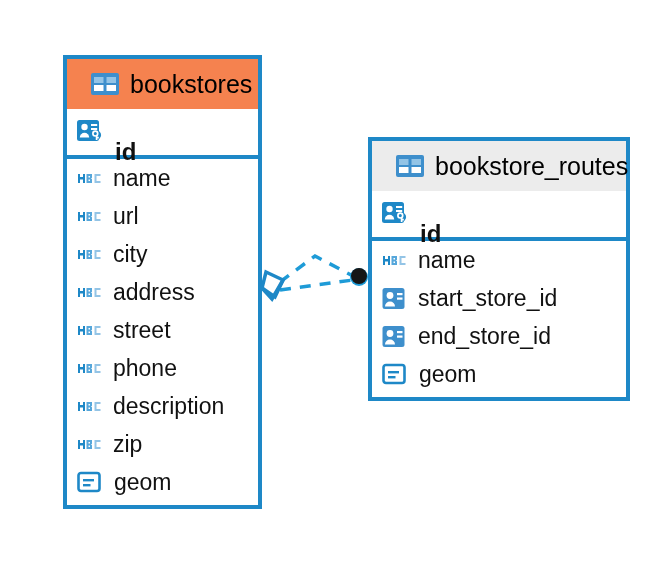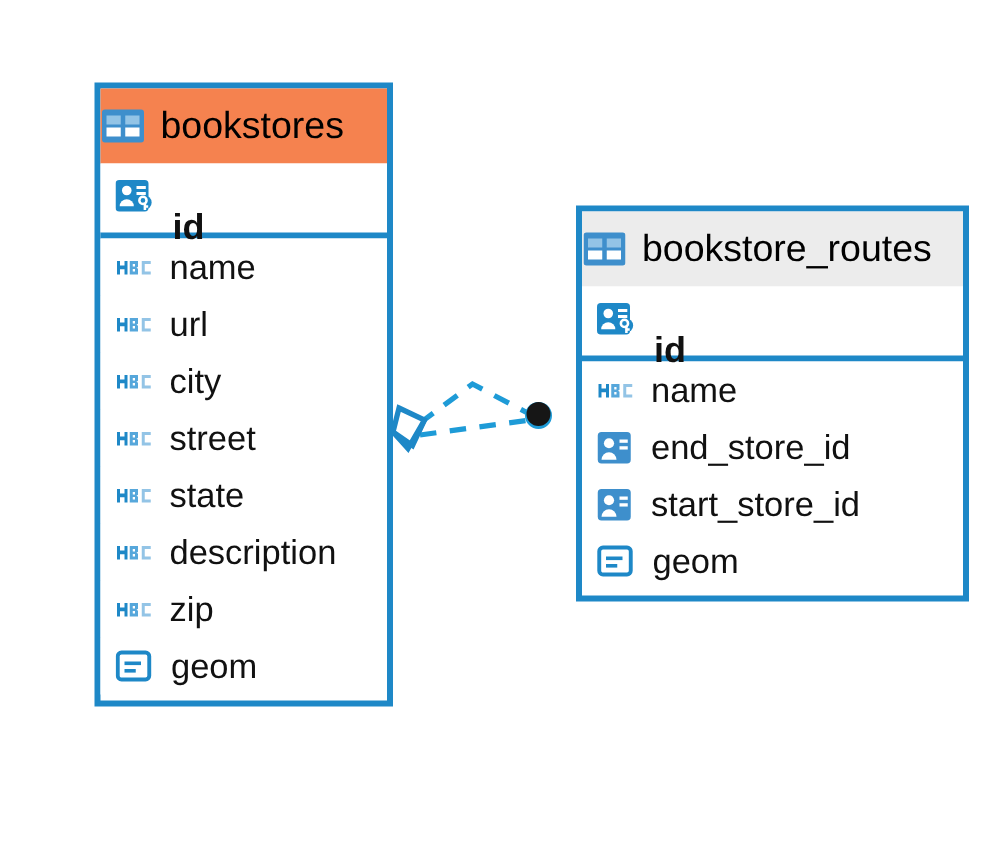--- a/index.html
+++ b/index.html
@@ -25,21 +25,21 @@
     position: absolute;
     box-sizing: border-box;
     border: 4px solid #1E88C7;
     background: #ffffff;
   }
   .entity-header {
     display: flex;
     align-items: center;
     box-sizing: border-box;
     height: 50px;
-    padding: 0 1px;
+    padding: 0 24px;
     gap: 11px;
   }
   .entity-header.selected { background: #F5824F; }
   .entity-header.normal   { background: #ECECEC; }
 
   .entity-title {
     font-size: 25px;
     color: #000000;
     line-height: 1;
     white-space: nowrap;
@@ -175,20 +175,30 @@
         <span class="icon">
           <svg width="25" height="14" viewBox="0 0 25 14" xmlns="http://www.w3.org/2000/svg">
             <path d="M1 12 L1 3 L3 3 L3 6 L6 6 L6 3 L8 3 L8 12 L6 12 L6 8.5 L3 8.5 L3 12 Z" fill="#1E88C7"></path>
             <path d="M9.5 12 L9.5 3 L15 3 L15 6.8 L14 7.5 L15 8.2 L15 12 Z M11.5 5 L11.5 6.6 L13 6.6 L13 5 Z M11.5 8.4 L11.5 10 L13 10 L13 8.4 Z" fill="#56A7DB"></path>
             <path d="M23.5 5 L23.5 3 L17.5 3 L17.5 12 L23.5 12 L23.5 10 L19.5 10 L19.5 5 Z" fill="#93C4E6"></path>
           </svg>
         </span>
         <span class="field-label">city</span>
       </div>
 
+      <div class="field-row">
+        <span class="icon">
+          <svg width="25" height="14" viewBox="0 0 25 14" xmlns="http://www.w3.org/2000/svg">
+            <path d="M1 12 L1 3 L3 3 L3 6 L6 6 L6 3 L8 3 L8 12 L6 12 L6 8.5 L3 8.5 L3 12 Z" fill="#1E88C7"></path>
+            <path d="M9.5 12 L9.5 3 L15 3 L15 6.8 L14 7.5 L15 8.2 L15 12 Z M11.5 5 L11.5 6.6 L13 6.6 L13 5 Z M11.5 8.4 L11.5 10 L13 10 L13 8.4 Z" fill="#56A7DB"></path>
+            <path d="M23.5 5 L23.5 3 L17.5 3 L17.5 12 L23.5 12 L23.5 10 L19.5 10 L19.5 5 Z" fill="#93C4E6"></path>
+          </svg>
+        </span>
+        <span class="field-label">address</span>
+      </div>
 
       <div class="field-row">
         <span class="icon">
           <svg width="25" height="14" viewBox="0 0 25 14" xmlns="http://www.w3.org/2000/svg">
             <path d="M1 12 L1 3 L3 3 L3 6 L6 6 L6 3 L8 3 L8 12 L6 12 L6 8.5 L3 8.5 L3 12 Z" fill="#1E88C7"></path>
             <path d="M9.5 12 L9.5 3 L15 3 L15 6.8 L14 7.5 L15 8.2 L15 12 Z M11.5 5 L11.5 6.6 L13 6.6 L13 5 Z M11.5 8.4 L11.5 10 L13 10 L13 8.4 Z" fill="#56A7DB"></path>
             <path d="M23.5 5 L23.5 3 L17.5 3 L17.5 12 L23.5 12 L23.5 10 L19.5 10 L19.5 5 Z" fill="#93C4E6"></path>
           </svg>
         </span>
         <span class="field-label">street</span>
@@ -196,21 +206,21 @@
 
 
       <div class="field-row">
         <span class="icon">
           <svg width="25" height="14" viewBox="0 0 25 14" xmlns="http://www.w3.org/2000/svg">
             <path d="M1 12 L1 3 L3 3 L3 6 L6 6 L6 3 L8 3 L8 12 L6 12 L6 8.5 L3 8.5 L3 12 Z" fill="#1E88C7"></path>
             <path d="M9.5 12 L9.5 3 L15 3 L15 6.8 L14 7.5 L15 8.2 L15 12 Z M11.5 5 L11.5 6.6 L13 6.6 L13 5 Z M11.5 8.4 L11.5 10 L13 10 L13 8.4 Z" fill="#56A7DB"></path>
             <path d="M23.5 5 L23.5 3 L17.5 3 L17.5 12 L23.5 12 L23.5 10 L19.5 10 L19.5 5 Z" fill="#93C4E6"></path>
           </svg>
         </span>
-        <span class="field-label">state</span>
+        <span class="field-label">phone</span>
       </div>
 
       <div class="field-row">
         <span class="icon">
           <svg width="25" height="14" viewBox="0 0 25 14" xmlns="http://www.w3.org/2000/svg">
             <path d="M1 12 L1 3 L3 3 L3 6 L6 6 L6 3 L8 3 L8 12 L6 12 L6 8.5 L3 8.5 L3 12 Z" fill="#1E88C7"></path>
             <path d="M9.5 12 L9.5 3 L15 3 L15 6.8 L14 7.5 L15 8.2 L15 12 Z M11.5 5 L11.5 6.6 L13 6.6 L13 5 Z M11.5 8.4 L11.5 10 L13 10 L13 8.4 Z" fill="#56A7DB"></path>
             <path d="M23.5 5 L23.5 3 L17.5 3 L17.5 12 L23.5 12 L23.5 10 L19.5 10 L19.5 5 Z" fill="#93C4E6"></path>
           </svg>
         </span>
@@ -235,21 +245,21 @@
             <rect x="6" y="8" width="11" height="2.4" fill="#1E88C7"></rect>
             <rect x="6" y="13" width="7.5" height="2.4" fill="#1E88C7"></rect>
           </svg>
         </span>
         <span class="field-label">geom</span>
       </div>
 
     </div>
   </div>
 
-  <div class="entity" style="left:384px; top:137px; width:262px;">
+  <div class="entity" style="left:368px; top:137px; width:262px;">
 
     <div class="entity-header normal">
       <span class="icon">
         <svg width="28" height="24" viewBox="0 0 28 24" xmlns="http://www.w3.org/2000/svg">
           <rect x="0" y="1" width="28" height="22" rx="2" fill="#3E8FCC"></rect>
           <rect x="3" y="5" width="9.5" height="6" fill="#93C4E6"></rect>
           <rect x="15.5" y="5" width="9.5" height="6" fill="#93C4E6"></rect>
           <rect x="3" y="13" width="9.5" height="6" fill="#FFFFFF"></rect>
           <rect x="15.5" y="13" width="9.5" height="6" fill="#FFFFFF"></rect>
         </svg>
@@ -291,34 +301,34 @@
       <div class="field-row">
         <span class="icon">
           <svg width="25" height="23" viewBox="0 0 25 23" xmlns="http://www.w3.org/2000/svg">
             <rect x="0.5" y="1" width="22" height="21" rx="2.5" fill="#3E8FCC"></rect>
             <circle cx="8" cy="8.5" r="3.4" fill="#FFFFFF"></circle>
             <path d="M 3 19.5 a 5 5 0 0 1 10 0 z" fill="#FFFFFF"></path>
             <rect x="15" y="6" width="5.5" height="2.2" fill="#FFFFFF"></rect>
             <rect x="15" y="10.5" width="5.5" height="2.2" fill="#FFFFFF"></rect>
           </svg>
         </span>
-        <span class="field-label">end_store_id</span>
+        <span class="field-label">start_store_id</span>
       </div>
 
       <div class="field-row">
         <span class="icon">
           <svg width="25" height="23" viewBox="0 0 25 23" xmlns="http://www.w3.org/2000/svg">
             <rect x="0.5" y="1" width="22" height="21" rx="2.5" fill="#3E8FCC"></rect>
             <circle cx="8" cy="8.5" r="3.4" fill="#FFFFFF"></circle>
             <path d="M 3 19.5 a 5 5 0 0 1 10 0 z" fill="#FFFFFF"></path>
             <rect x="15" y="6" width="5.5" height="2.2" fill="#FFFFFF"></rect>
             <rect x="15" y="10.5" width="5.5" height="2.2" fill="#FFFFFF"></rect>
           </svg>
         </span>
-        <span class="field-label">start_store_id</span>
+        <span class="field-label">end_store_id</span>
       </div>
 
       <div class="field-row">
         <span class="icon">
           <svg width="26" height="22" viewBox="0 0 26 22" xmlns="http://www.w3.org/2000/svg">
             <rect x="1.5" y="2" width="21" height="18" rx="2.5" fill="#FFFFFF" stroke="#1E88C7" stroke-width="2.6"></rect>
             <rect x="6" y="8" width="11" height="2.4" fill="#1E88C7"></rect>
             <rect x="6" y="13" width="7.5" height="2.4" fill="#1E88C7"></rect>
           </svg>
         </span>

